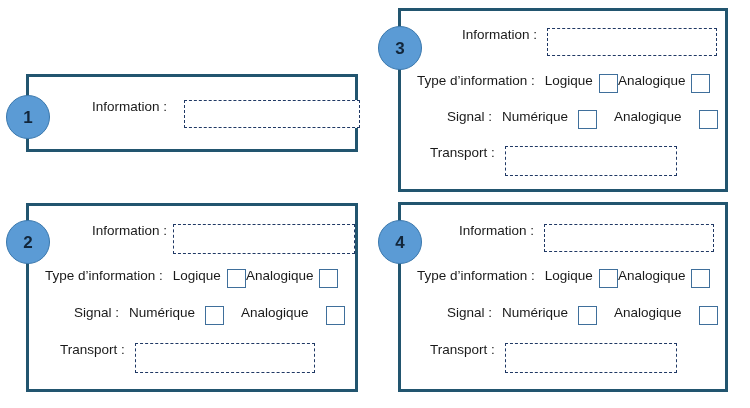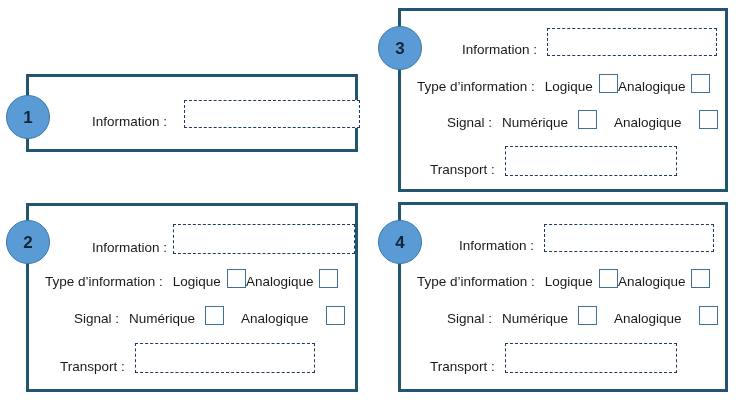--- a/index.html
+++ b/index.html
@@ -43,21 +43,21 @@
     align-items: center;
     justify-content: center;
     line-height: 1;
     z-index: 5;
   }
 
   
   .row {
     position: absolute;
     display: flex;
-    align-items: flex-end;
+    align-items: flex-start;
     white-space: nowrap;
   }
   .lbl {
     font-size: 13.5px;
     color: #1a1a1a;
     line-height: 1;
   }
   .dashbox {
     box-sizing: border-box;
     border: 1.6px dashed #1f3864;

